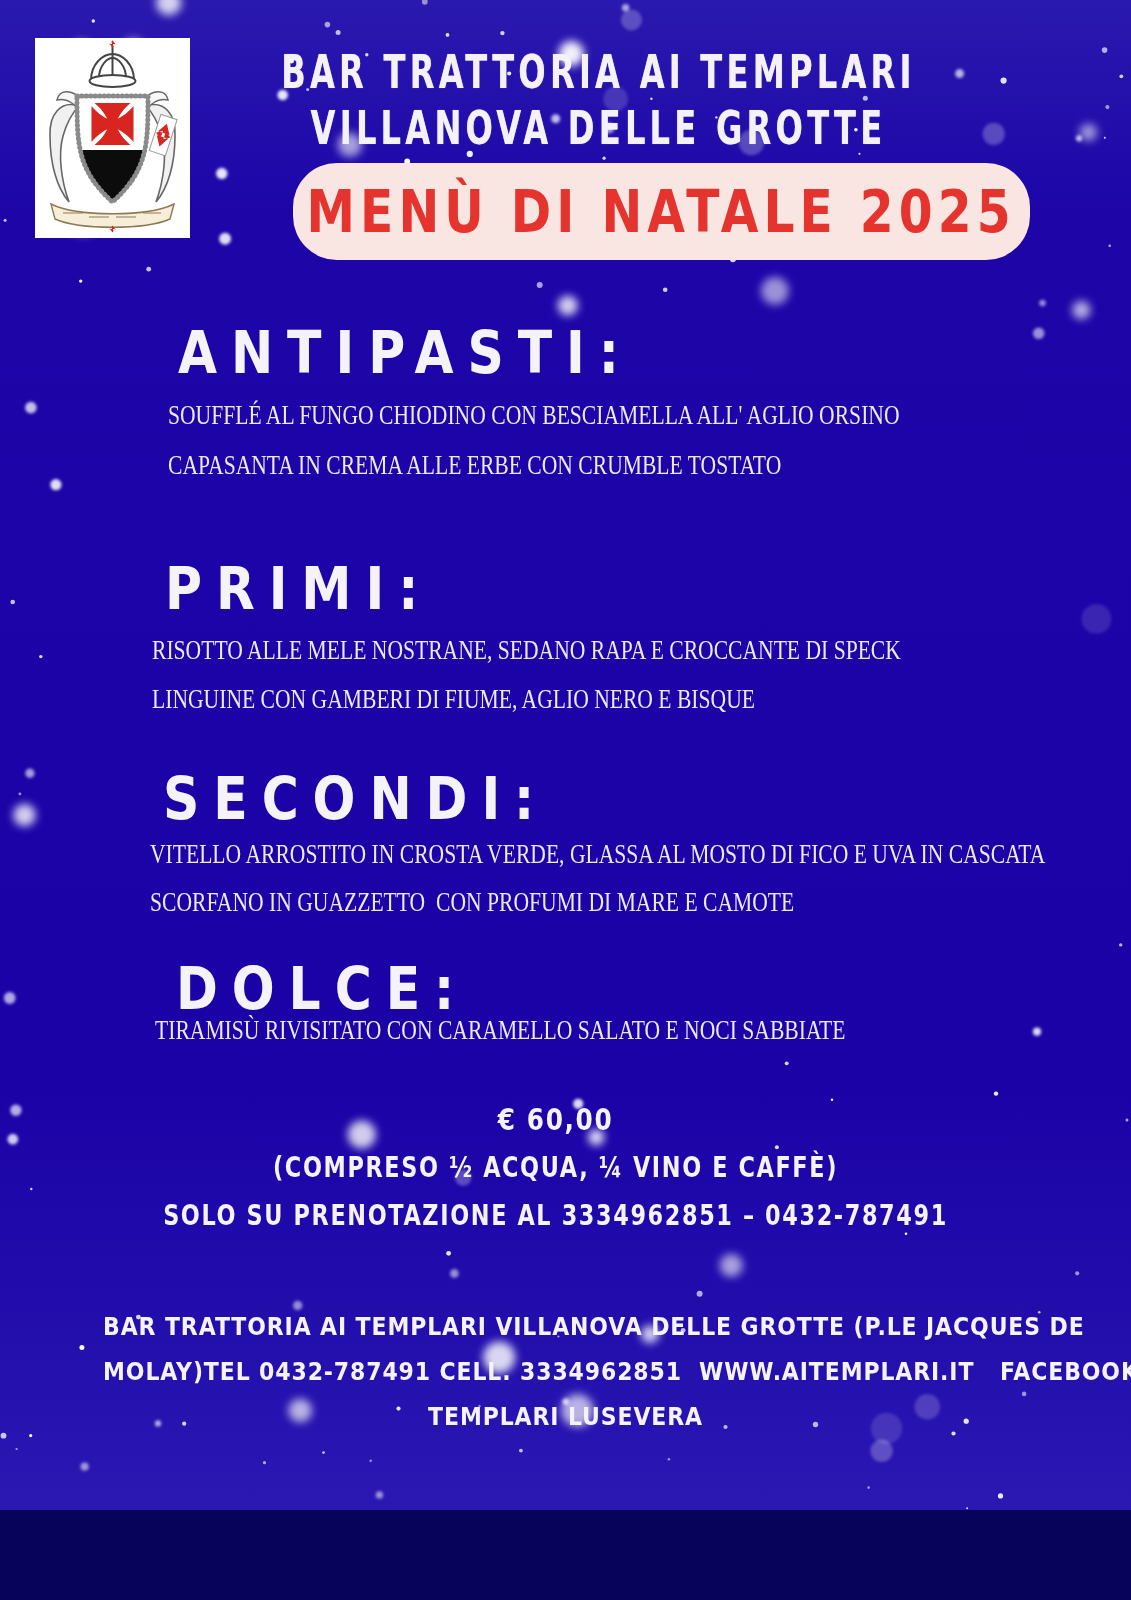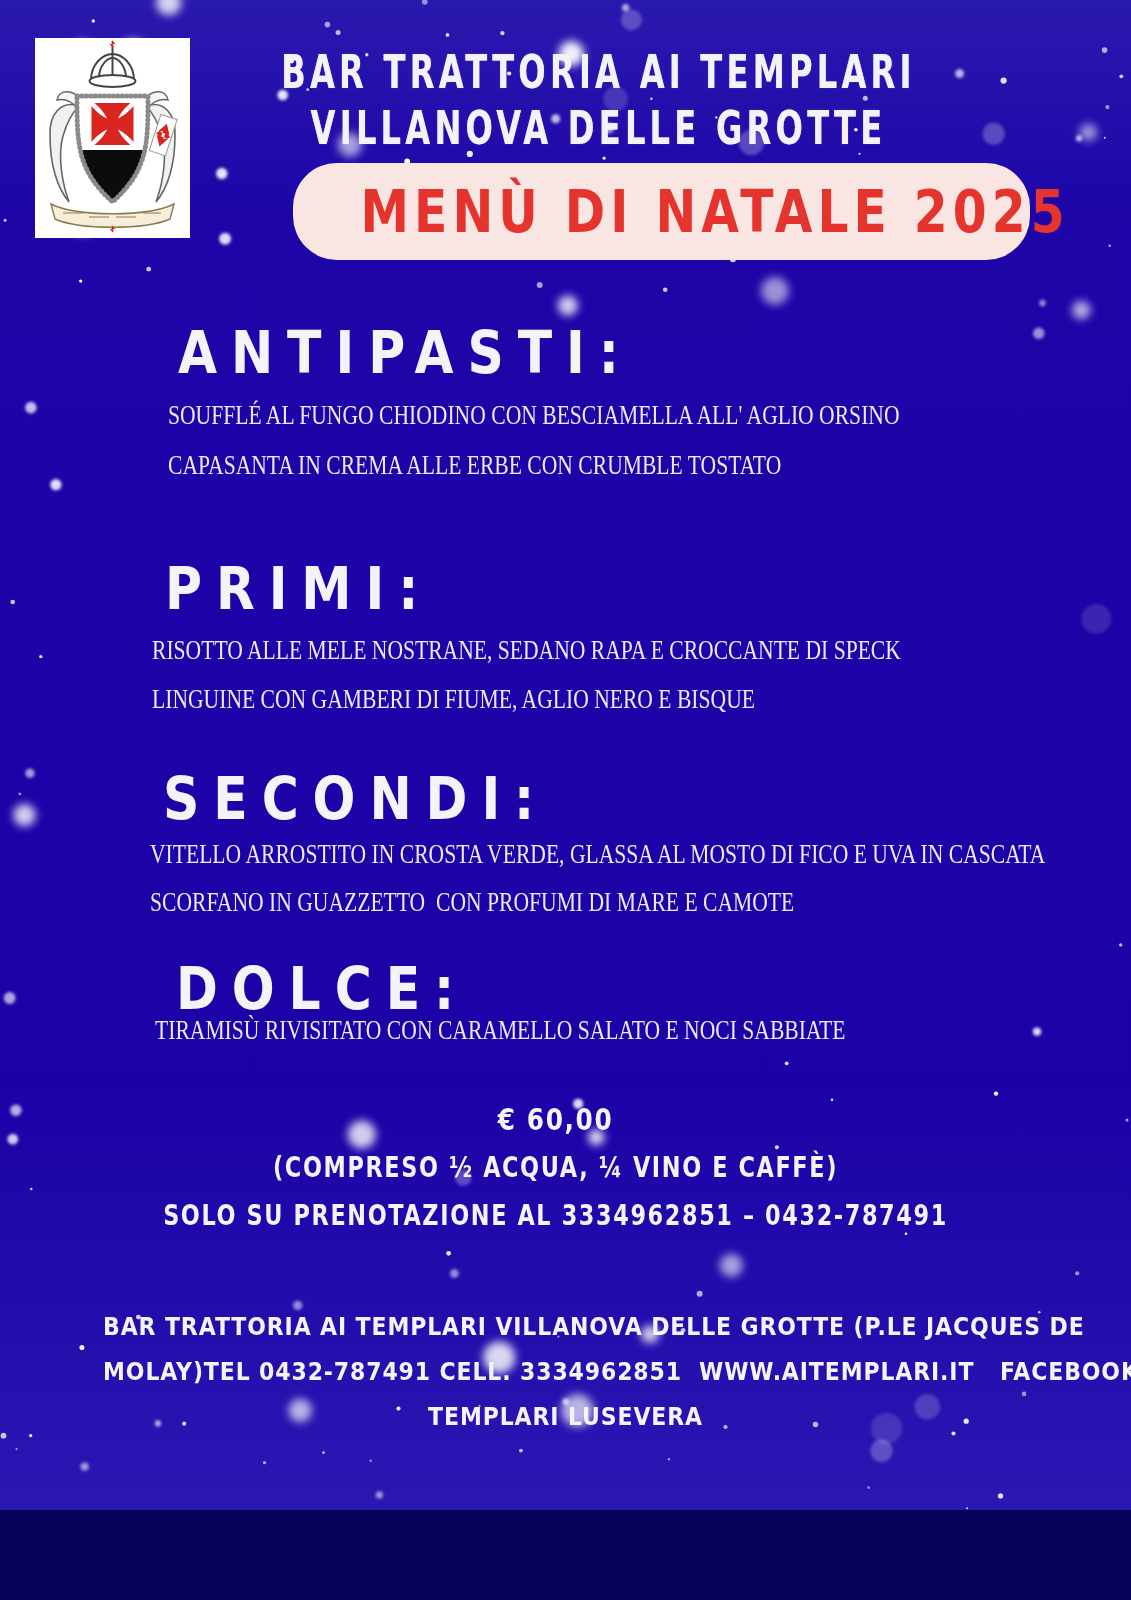--- a/index.html
+++ b/index.html
@@ -16,21 +16,21 @@
   .content{position:absolute;inset:0;z-index:2;}
 
   
   .logo{position:absolute;left:35px;top:38px;width:155px;height:200px;background:#ffffff;}
 
   
   .header{position:absolute;top:44px;left:66px;right:0;text-align:center;color:#f4f1f8;}
   .header .line{display:block;font-weight:bold;font-size:46px;line-height:56px;letter-spacing:6px;transform:scaleX(.70);transform-origin:center;white-space:pre;text-shadow:0 0 1px rgba(255,255,255,.6);}
 
   
-  .badge{position:absolute;left:293px;top:163px;width:737px;height:97px;background:#f9e5e2;border-radius:44px;display:flex;align-items:center;}
+  .badge{position:absolute;left:293px;top:163px;width:737px;height:97px;background:#f9e5e2;border-radius:44px;display:flex;align-items:center;justify-content:center;}
   .badge .badge-text{font-weight:bold;font-size:58px;letter-spacing:6px;color:#e5332e;transform:scaleX(.84);transform-origin:center;white-space:pre;}
 
   
   .section-title{position:absolute;color:#f5f2f8;font-weight:bold;font-size:58px;line-height:58px;letter-spacing:16px;transform:scaleX(.87);transform-origin:left center;white-space:pre;}
   .t-antipasti{left:178px;top:324px;}
   .t-primi{left:165px;top:560px;}
   .t-secondi{left:163px;top:770px;}
   .t-dolce{left:176px;top:960px;}
 
   

